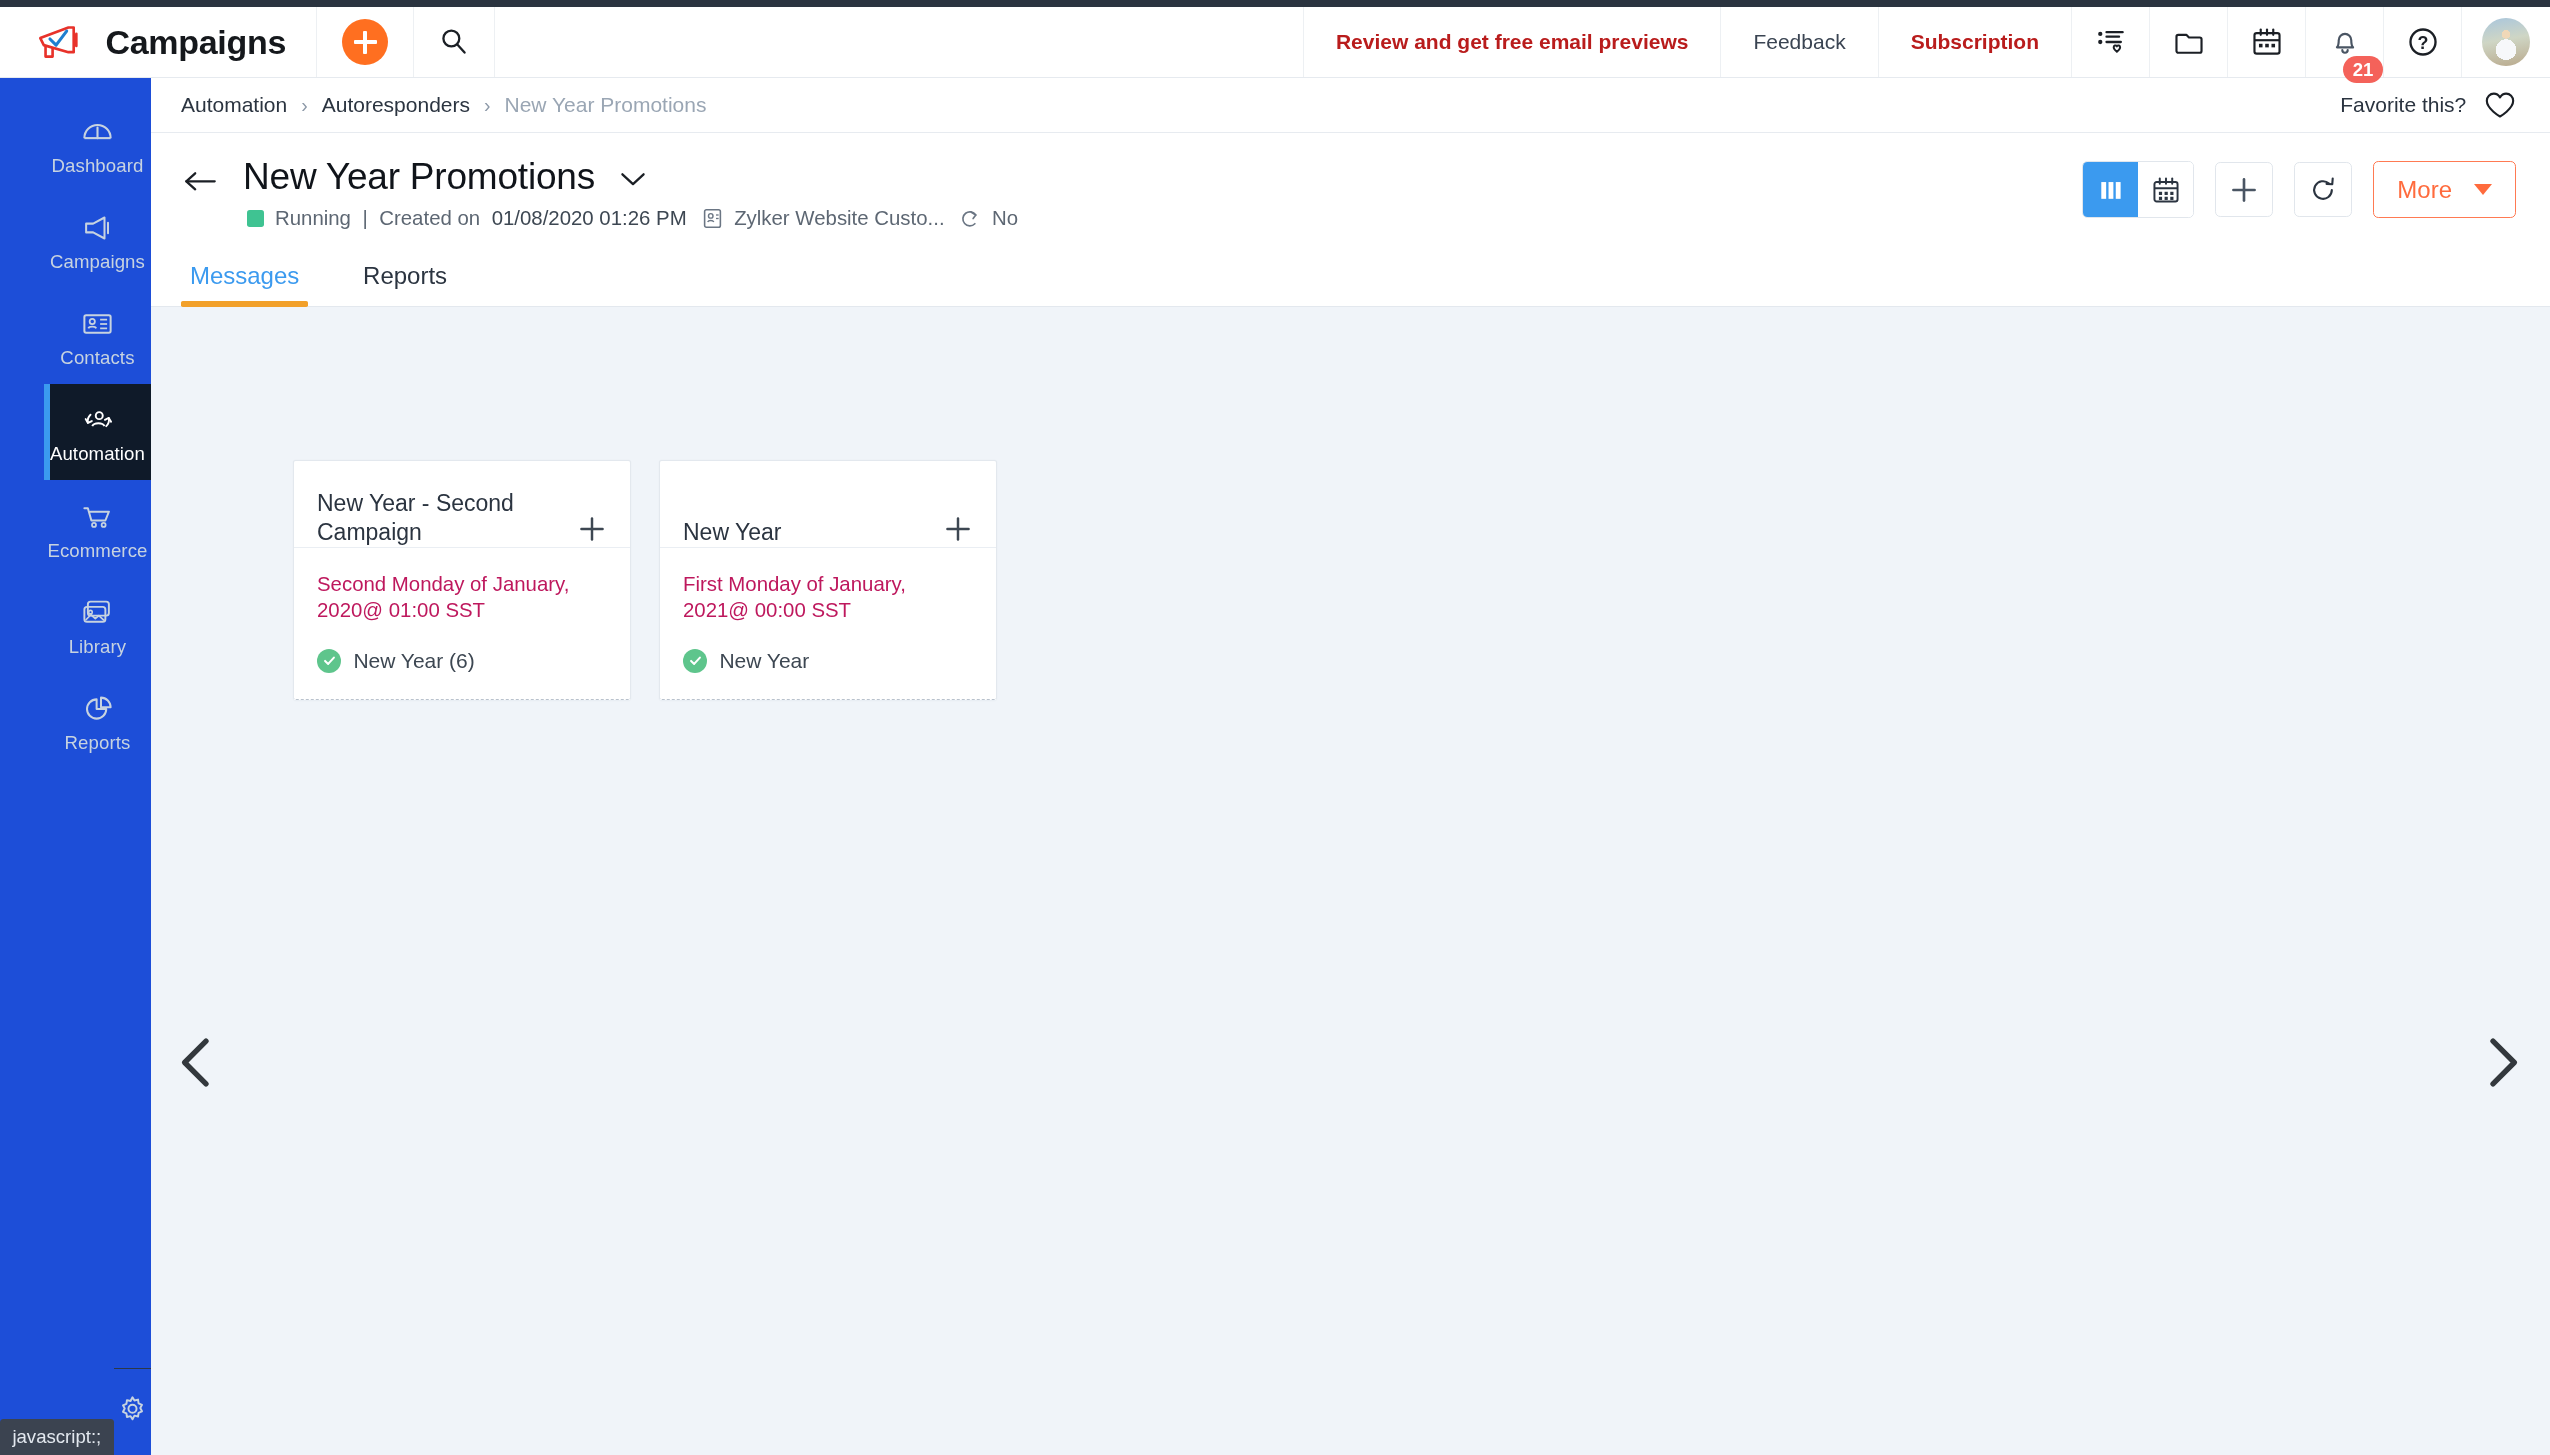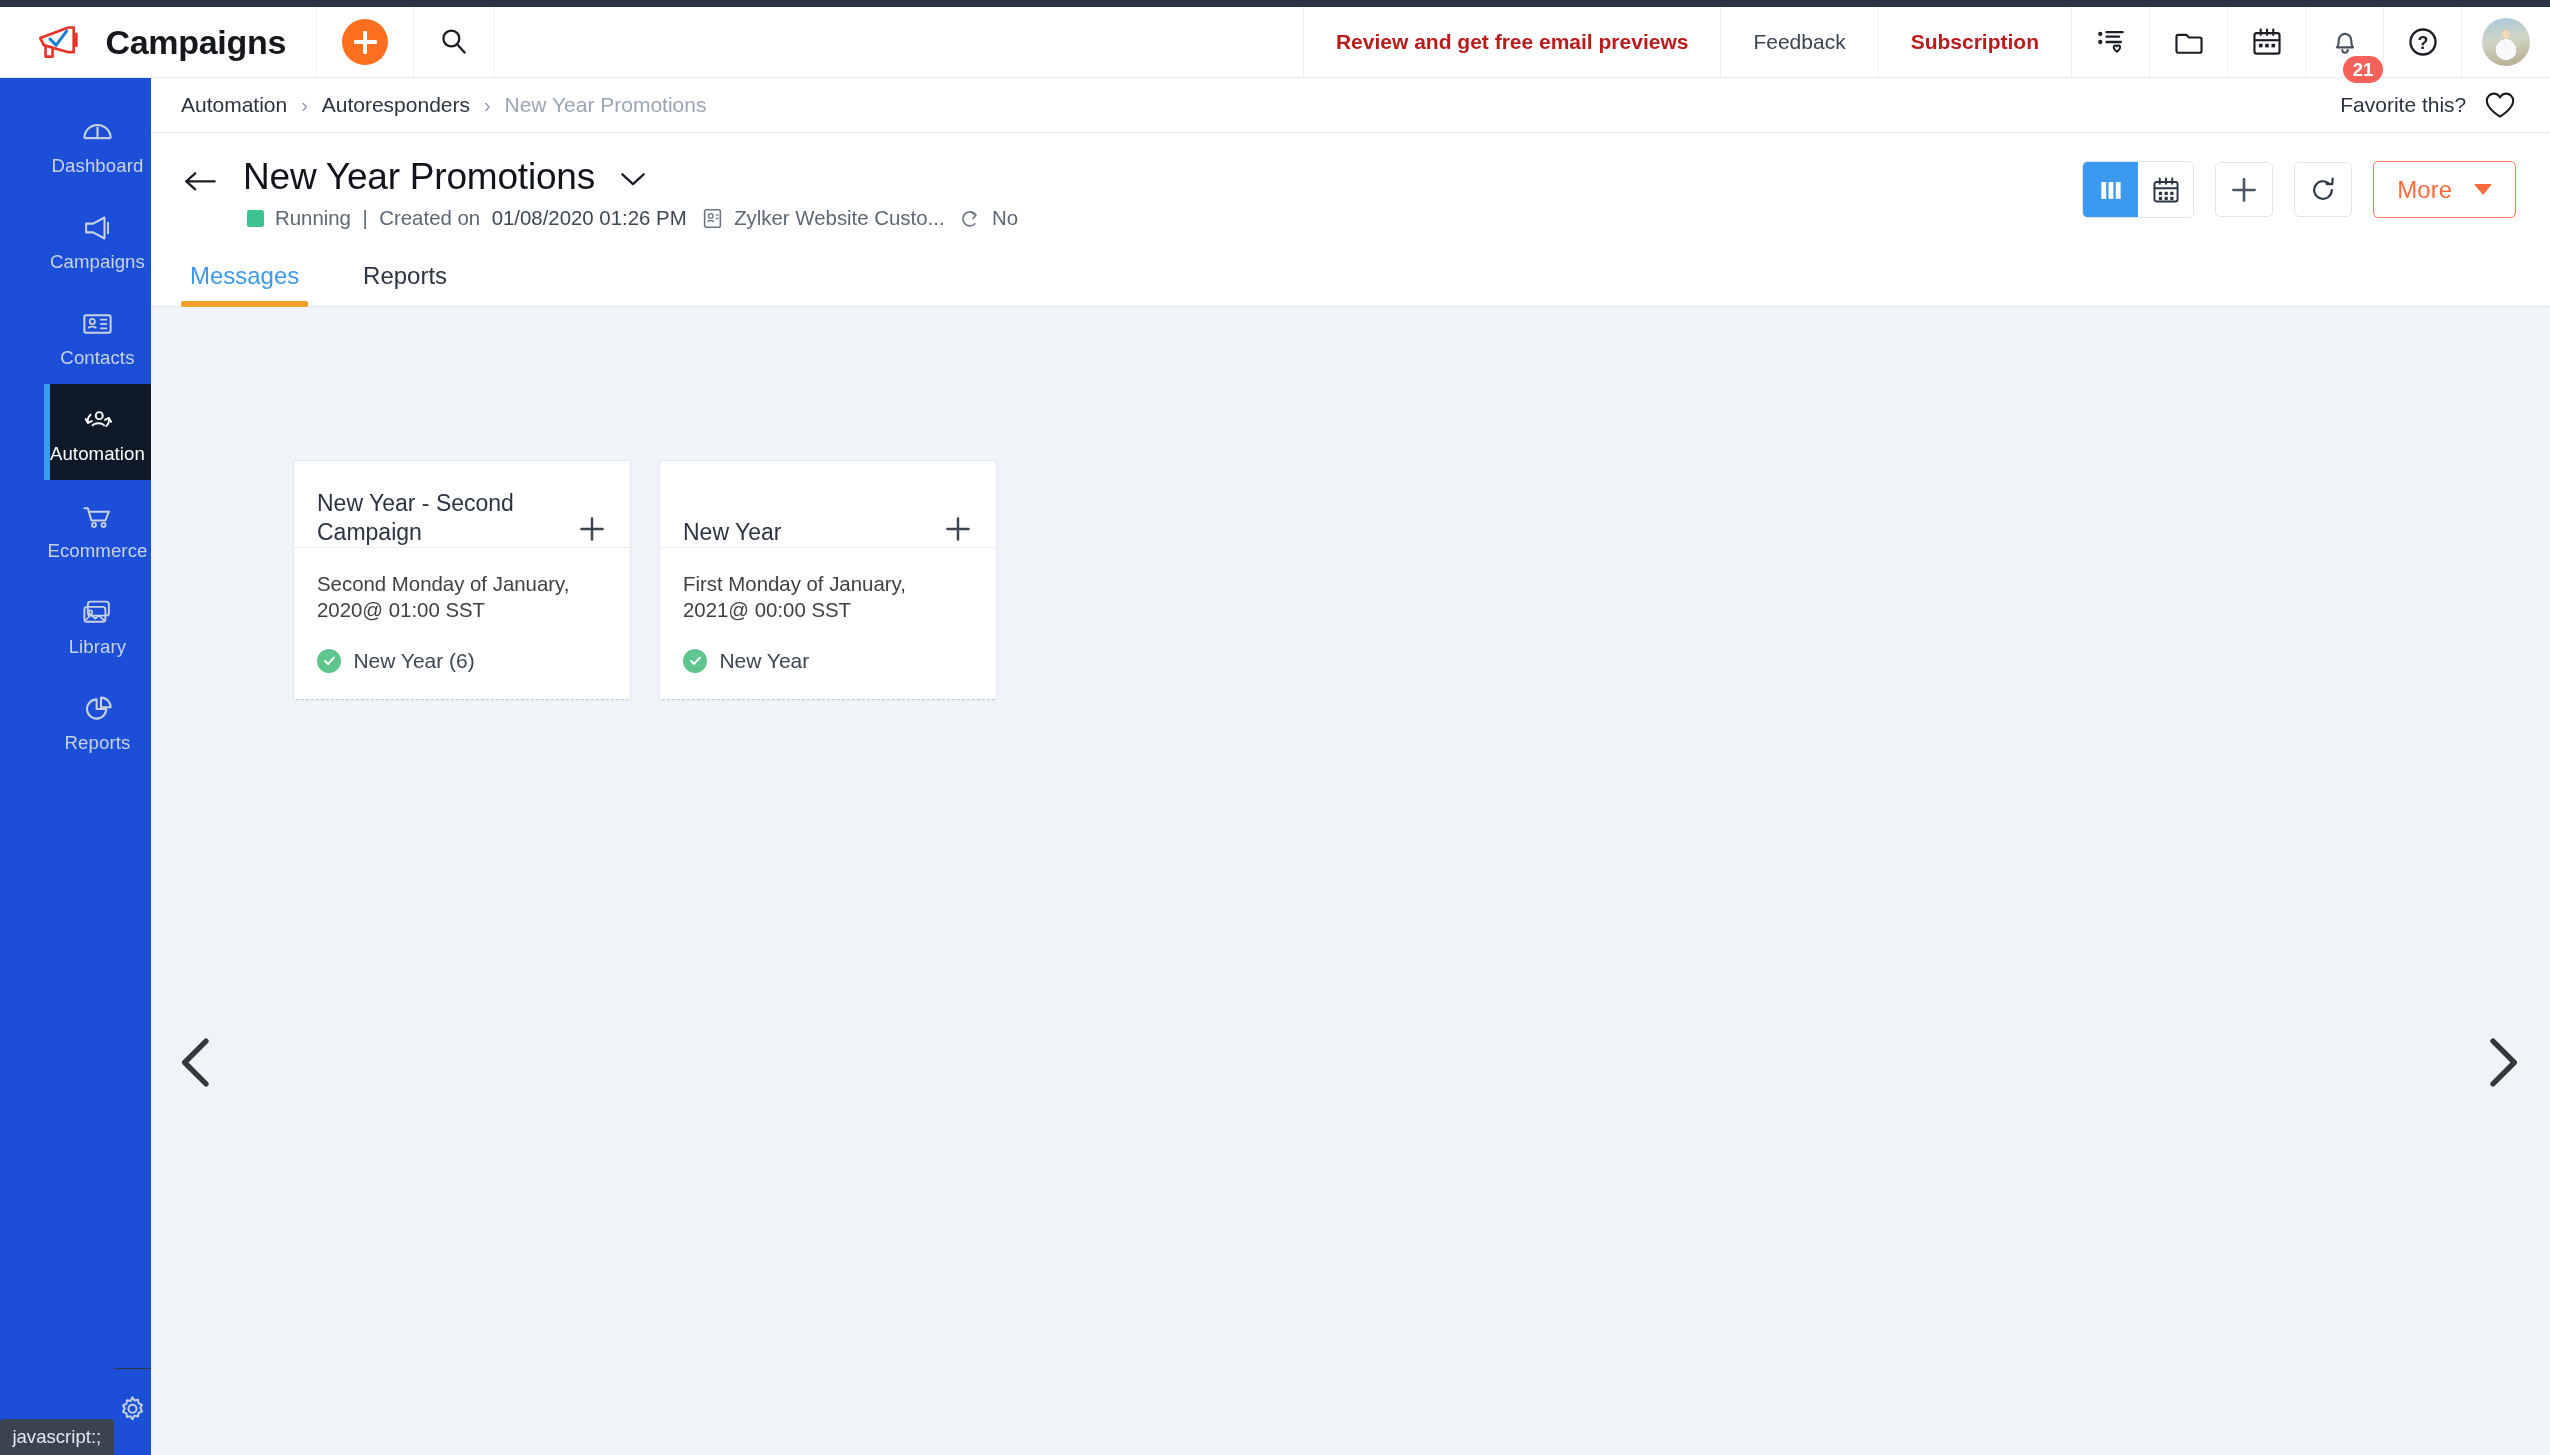--- a/index.html
+++ b/index.html
@@ -208,21 +208,21 @@
   .card-head {
     display: flex; align-items: flex-end; justify-content: space-between;
     padding: 23px 23px 0 23px; min-height: 87px;
     border-bottom: 0.9px solid #eaeef3;
   }
   .card-title {
     font-size: 23px; color: #2b3440; line-height: 1.25; padding-right: 10.6px;
   }
   .card-add { cursor: pointer; flex: none; margin-top: -1.8px; }
   .card-body { padding: 23px 23px 26.6px 23px; display: flex; flex-direction: column; gap: 25px; }
-  .card-schedule { font-size: 20.4px; color: #404040; line-height: 1.3; }
+  .card-schedule { font-size: 20.4px; color: #be185d; line-height: 1.3; }
   .card-msg { display: flex; align-items: center; gap: 12.4px; }
   .check-circle {
     width: 24px; height: 24px; border-radius: 50%; background: #5ec58c; flex: none;
     display: flex; align-items: center; justify-content: center;
   }
   .card-msg-label { font-size: 21px; color: #3d4752; }
 </style>
 </head>
 <body>
 

